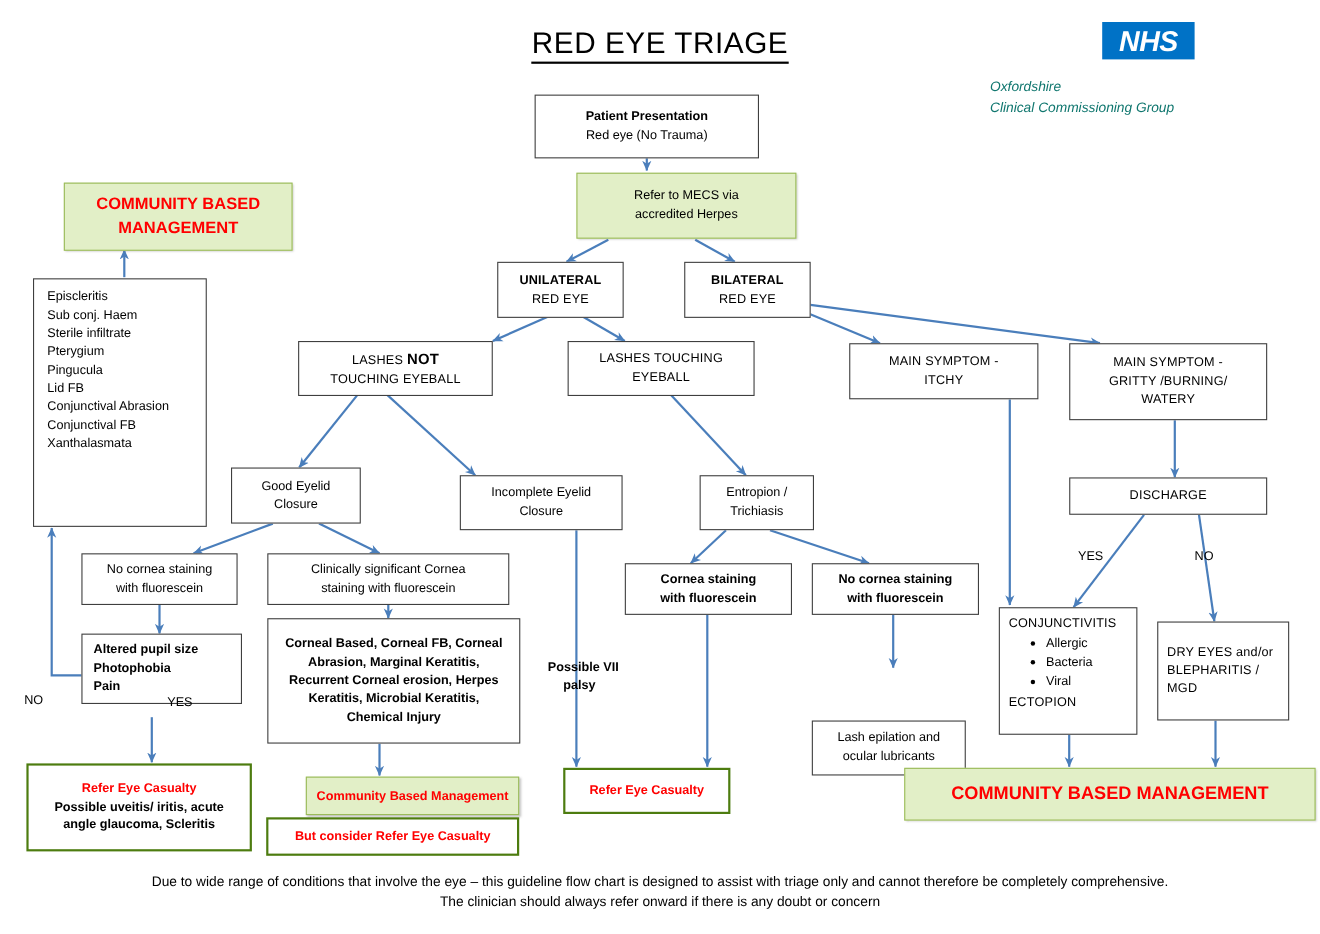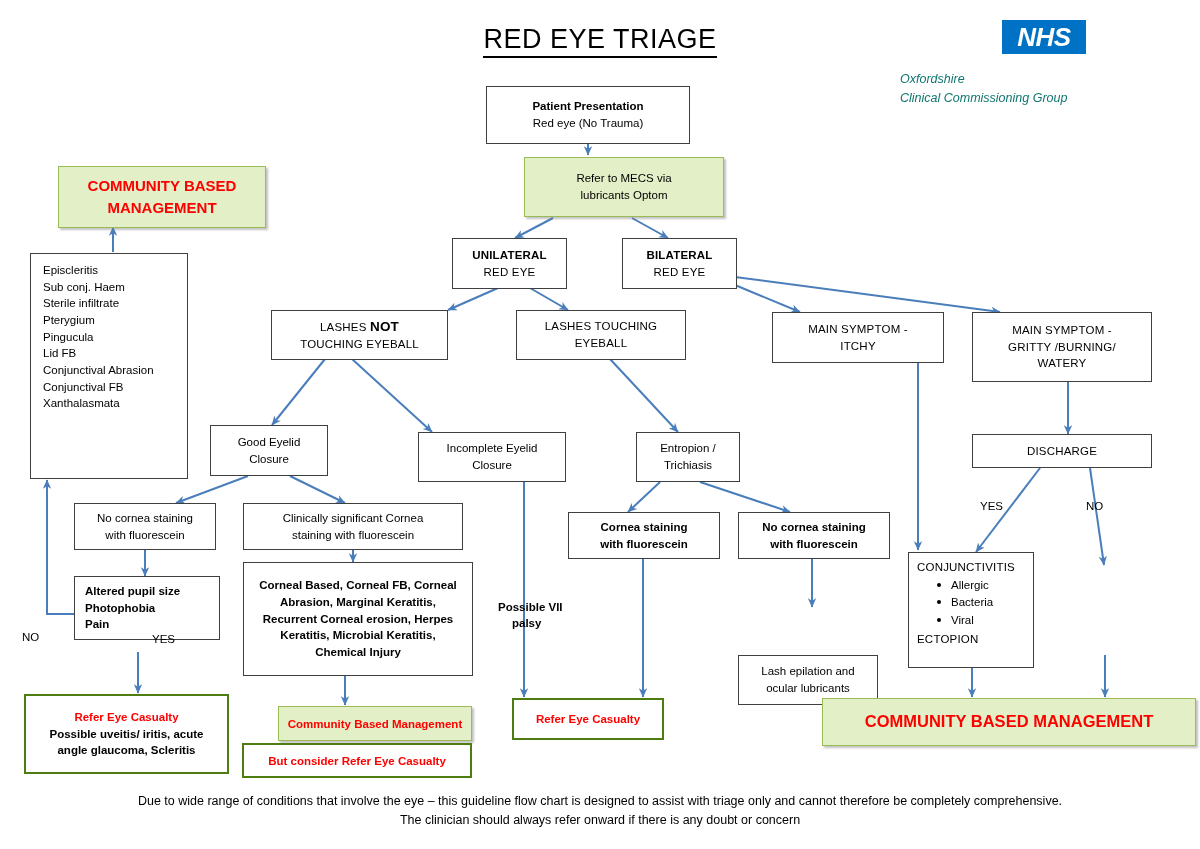--- a/index.html
+++ b/index.html
@@ -197,21 +197,21 @@
     </g>
   </svg>
 
   <div class="node" style="left:486px; top:86px; width:204px; height:58px;">
     <div class="b">Patient Presentation</div>
     <div>Red eye (No Trauma)</div>
   </div>
 
   <div class="node green" style="left:488px; top:157px; width:200px; height:60px; color:#000; font-weight:normal;">
     <div>Refer to MECS via</div>
-    <div>lubricants Optom</div>
+    <div>accredited Herpes</div>
   </div>
 
   <div class="node" style="left:452px; top:238px; width:115px; height:51px;">
     <div class="b caps">UNILATERAL</div>
     <div class="caps">RED EYE</div>
   </div>
 
   <div class="node" style="left:622px; top:238px; width:115px; height:51px;">
     <div class="b caps">BILATERAL</div>
     <div class="caps">RED EYE</div>
@@ -301,20 +301,25 @@
   <div class="node left-align" style="left:908px; top:552px; width:126px; height:116px; padding:6px 4px 4px 8px; justify-content:flex-start;">
     <div class="caps">CONJUNCTIVITIS</div>
     <ul class="bullets">
       <li>Allergic</li>
       <li>Bacteria</li>
       <li>Viral</li>
     </ul>
     <div class="caps">ECTOPION</div>
   </div>
 
+  <div class="node left-align" style="left:1052px; top:565px; width:120px; height:90px; padding-left:8px;">
+    <div class="caps">DRY EYES and/or</div>
+    <div class="caps">BLEPHARITIS /</div>
+    <div class="caps">MGD</div>
+  </div>
 
   <div class="node green" style="left:22px; top:166px; width:208px; height:62px; font-size:15px;">
     <div>COMMUNITY BASED</div>
     <div>MANAGEMENT</div>
   </div>
 
   <div class="node left-align" style="left:30px; top:253px; width:158px; height:226px; padding:8px 0 8px 12px; justify-content:flex-start;">
     <div>Episcleritis</div>
     <div>Sub conj. Haem</div>
     <div>Sterile infiltrate</div>

